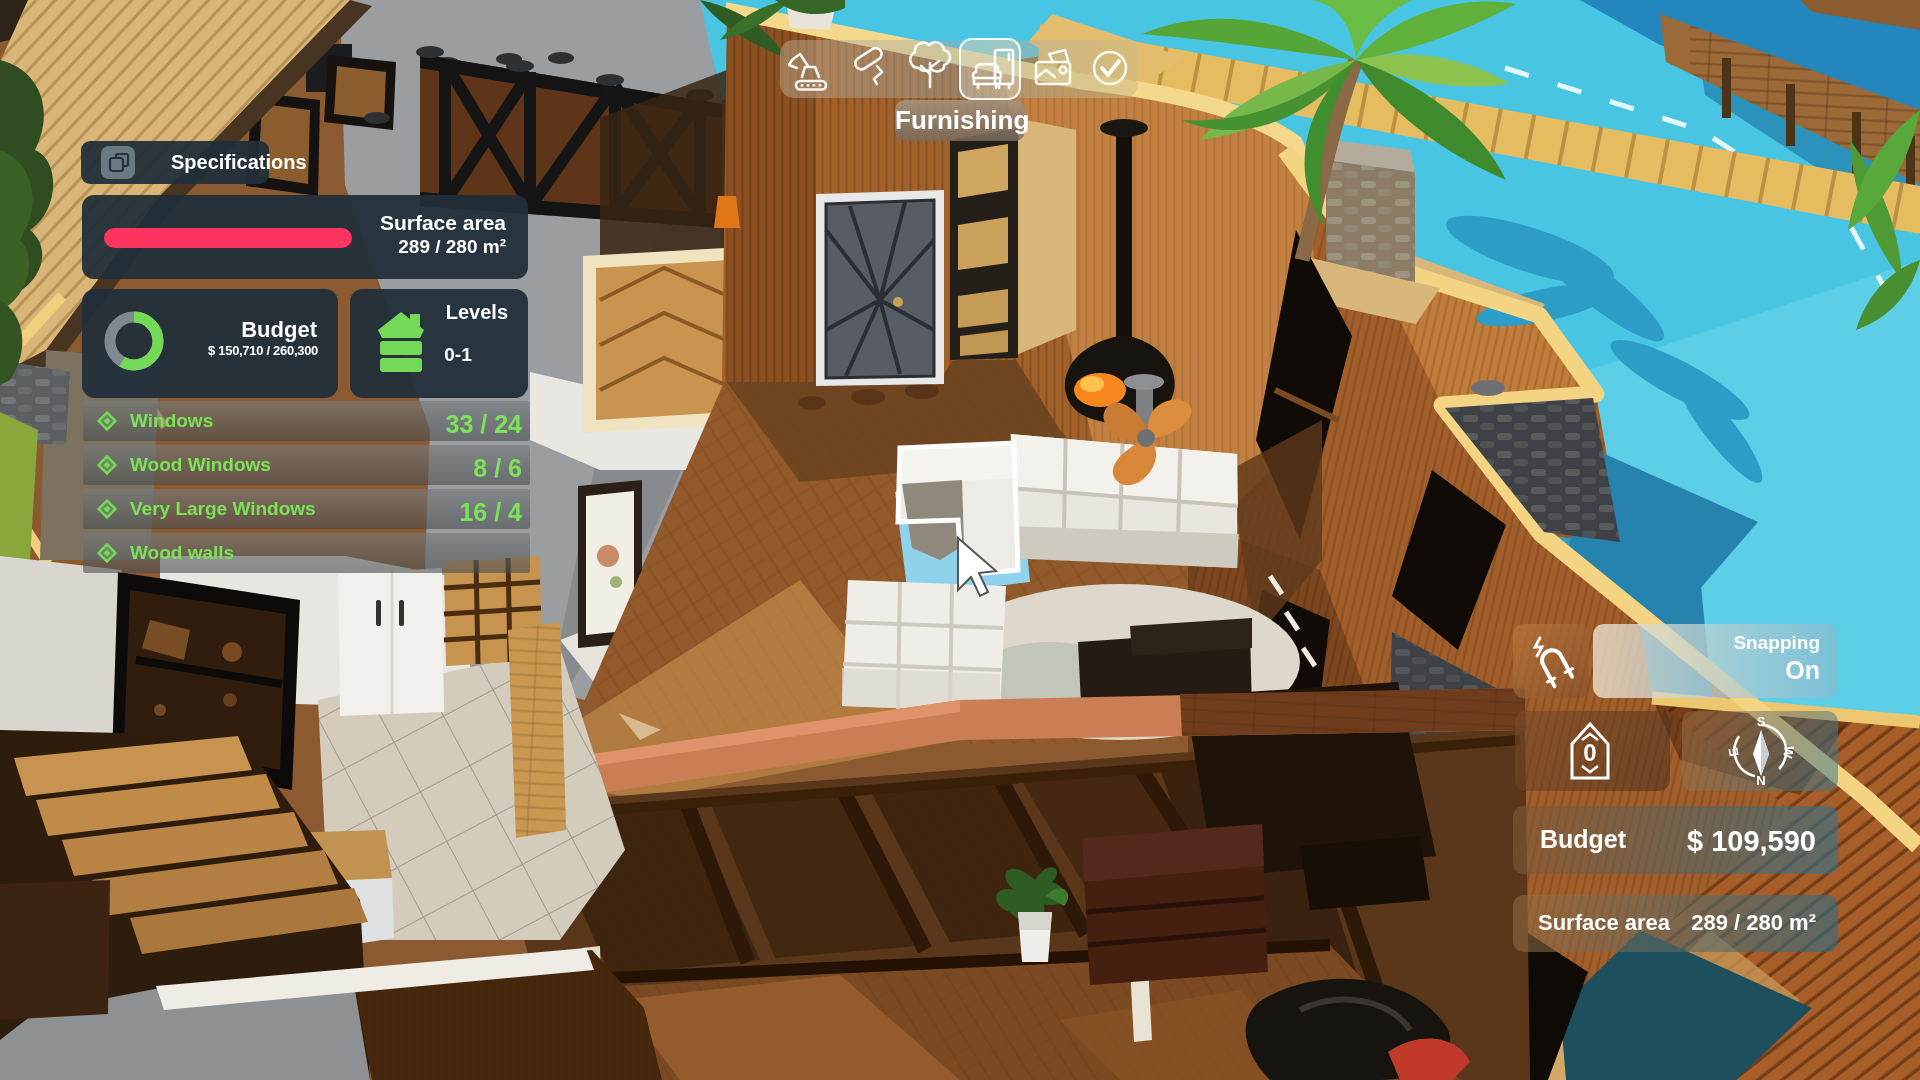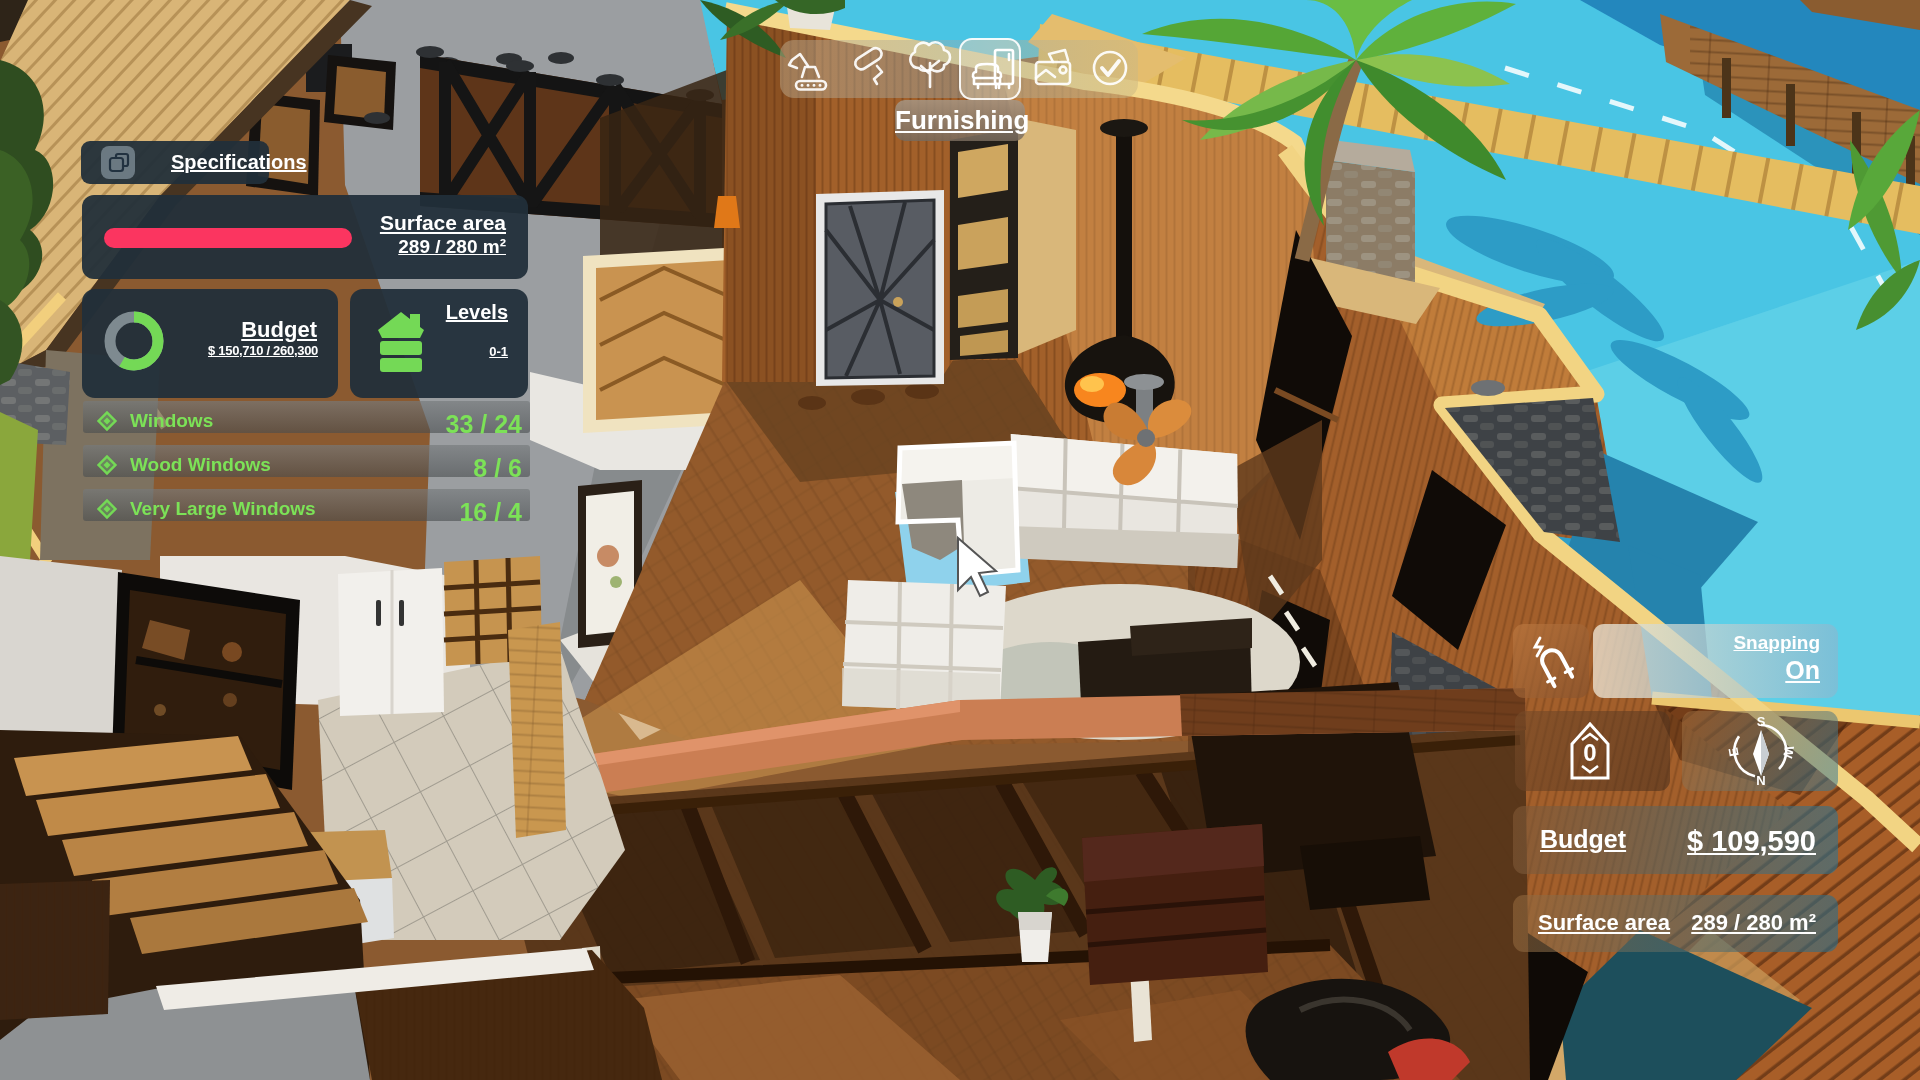--- a/index.html
+++ b/index.html
@@ -1,41 +1,41 @@
 <!DOCTYPE html>
 <html><head>
 <meta charset="utf-8">
 <style>
   html,body{margin:0;padding:0;background:#000;}
   #stage{position:relative;width:1920px;height:1080px;overflow:hidden;
     font-family:"Liberation Sans",sans-serif;}
   #scene{position:absolute;left:0;top:0;}
   .ui{position:absolute;box-sizing:border-box;}
   .navy{background:rgba(33,47,57,0.94);}
-  .b{font-weight:bold;color:#fff;text-decoration:underline;}
+  .b{font-weight:bold;color:#fff;}
   
   #spec-header{left:81px;top:141px;width:188px;height:43px;border-radius:9px;}
   #spec-icon{left:101px;top:146px;width:34px;height:33px;border-radius:8px;
     background:rgba(160,176,188,0.55);}
   #spec-title{left:148px;top:151px;font-size:20px;margin-left:23px;}
   
   #surface-card{left:82px;top:195px;width:446px;height:84px;border-radius:12px;}
   #pinkbar{left:104px;top:228px;width:248px;height:20px;border-radius:10px;background:#fb3560;}
   #surf-t1{left:306px;top:211px;width:200px;font-size:21px;text-align:right;}
   #surf-t2{left:306px;top:236px;width:200px;font-size:19px;text-align:right;}
   
   #budget-card{left:82px;top:289px;width:256px;height:109px;border-radius:13px;}
   #budget-t1{left:167px;top:317px;width:150px;font-size:22px;text-align:right;}
   #budget-t2{left:150px;top:343px;width:168px;font-size:13px;text-align:right;letter-spacing:-0.3px;}
   
   #levels-card{left:350px;top:289px;width:178px;height:109px;border-radius:13px;}
   #levels-t1{left:408px;top:301px;width:100px;font-size:20px;text-align:right;}
-  #levels-t2{left:408px;top:344px;width:100px;font-size:13px;text-align:right;}
+  #levels-t2{left:408px;top:344px;width:100px;font-size:19px;text-align:center;}
   
-  .row{left:83px;width:447px;height:32px;
+  .row{left:83px;width:447px;height:40px;
     background:linear-gradient(180deg,rgba(118,122,124,0.66),rgba(72,76,78,0.60));
     border-radius:3px;}
   .rowlab{position:absolute;left:47px;top:9px;font-size:19px;font-weight:bold;color:#7ce257;}
   .rownum{position:absolute;right:8px;top:9px;font-size:25px;font-weight:bold;color:#7ce257;}
   #row1{top:401px;} #row2{top:445px;} #row3{top:489px;} #row4{top:533px;}
   
   #toolbar{left:780px;top:40px;width:358px;height:58px;border-radius:14px;
     background:linear-gradient(90deg,rgba(190,170,140,0.50),rgba(150,170,175,0.42),rgba(205,185,130,0.55));}
   #toolsel{left:959px;top:38px;width:62px;height:62px;border-radius:13px;
     border:2.5px solid rgba(255,255,255,0.9);background:rgba(235,225,200,0.35);}
@@ -641,20 +641,27 @@
 
 <div class="ui row" id="row3">
   <svg style="position:absolute;left:12px;top:8px;" width="24" height="24" viewBox="0 0 24 24">
         <rect x="6" y="6" width="12" height="12" transform="rotate(45 12 12)" fill="rgba(116,217,86,0.28)" stroke="#74d956" stroke-width="2.4"></rect>
         <rect x="9.5" y="9.5" width="5" height="5" transform="rotate(45 12 12)" fill="#74d956"></rect>
       </svg>
   <span class="rowlab">Very Large Windows</span>
       <span class="rownum">16 / 4</span>
 </div>
 
+<div class="ui row" id="row4">
+  <svg style="position:absolute;left:12px;top:8px;" width="24" height="24" viewBox="0 0 24 24">
+        <rect x="6" y="6" width="12" height="12" transform="rotate(45 12 12)" fill="rgba(116,217,86,0.28)" stroke="#74d956" stroke-width="2.4"></rect>
+        <rect x="9.5" y="9.5" width="5" height="5" transform="rotate(45 12 12)" fill="#74d956"></rect>
+      </svg>
+  <span class="rowlab">Wood walls</span>
+</div>
 
 <div class="ui" id="snap-tile"></div>
 
 <svg class="ui" style="left:1526px;top:632px;" width="54" height="58" viewBox="0 0 54 58">
   <g fill="none" stroke="#fff" stroke-width="4" stroke-linecap="round" transform="rotate(-28 27 30)">
     <path d="M17 52 V28 a10 10 0 0 1 20 0 v24"></path>
     <path d="M13 45 h8 M33 45 h8" stroke-width="3.2"></path>
   </g>
   <path d="M14 6 l-5 9 h7 l-5 9" fill="none" stroke="#fff" stroke-width="2.8" stroke-linecap="round"></path>
 </svg>

